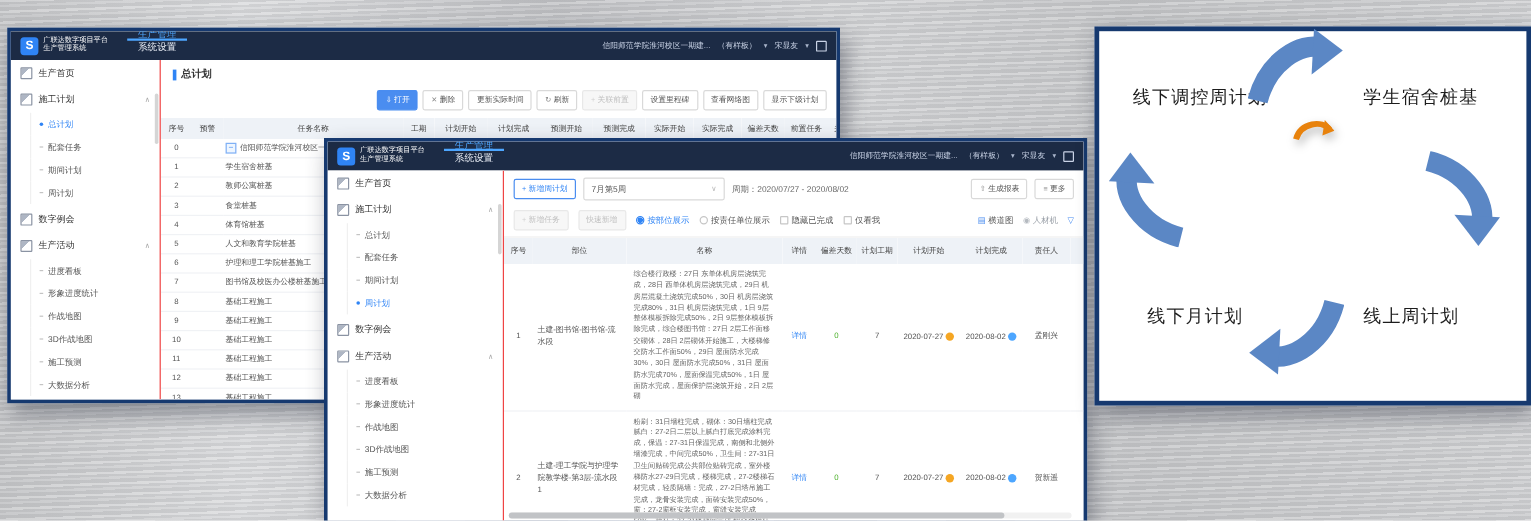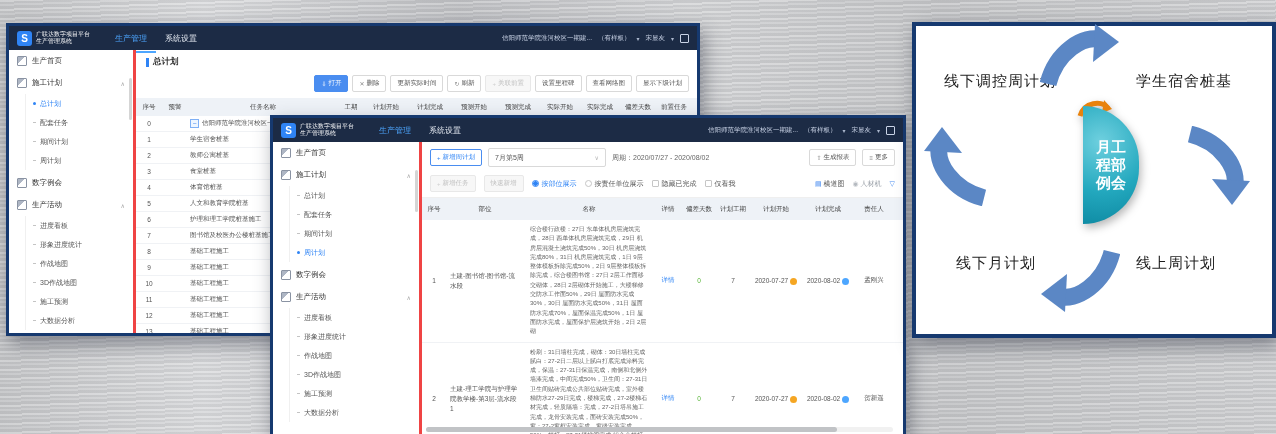--- a/index.html
+++ b/index.html
@@ -8,29 +8,29 @@
     background:
       repeating-linear-gradient(178deg, rgba(255,255,255,.20) 0 2px, rgba(118,120,124,.10) 2px 4px, rgba(255,255,255,.06) 4px 6px, rgba(88,90,94,.09) 6px 9px),
       linear-gradient(90deg,#c6c7c9 0%,#dadbdd 16%,#c1c2c5 36%,#d3d4d6 54%,#c5c6c8 74%,#cfd0d2 100%);}
   
   .window{position:absolute;background:#fff;border:3px solid #16396f;box-shadow:4px 8px 18px rgba(40,45,60,.45);display:flex;flex-direction:column;overflow:hidden;}
   #back-window{left:6px;top:23px;width:688px;height:307px;z-index:1;}
   #front-window{left:270px;top:115px;width:630px;height:316px;z-index:2;}
   .topbar{height:24px;background:#1c2b45;display:flex;align-items:center;padding:0 8px;flex:0 0 auto;}
   .logo{width:15px;height:15px;border-radius:3px;background:#2f84f5;color:#fff;font-weight:bold;font-size:10px;display:flex;align-items:center;justify-content:center;flex:0 0 auto;}
   .brand{margin-left:4px;color:#fff;font-size:6px;line-height:7px;white-space:nowrap;}
-  .tabs{display:flex;margin-left:16px;height:30px;}
+  .tabs{display:flex;margin-left:16px;height:30px;flex-direction:column;}
   .tab{font-size:8px;color:#e8edf5;padding:0 9px;display:flex;align-items:center;cursor:pointer;}
   .tab.active{color:#4da6ff;box-shadow:inset 0 -2px 0 #4da6ff;}
   .top-right{margin-left:auto;display:flex;align-items:center;gap:6px;color:#c9d3e6;font-size:6.5px;white-space:nowrap;}
   .caret{font-size:6px;color:#aab6cc;}
   .fullscreen{width:7px;height:7px;border:1px solid #c9d3e6;border-radius:1px;}
   .body{flex:1;display:flex;overflow:hidden;}
   
-  .sidebar{border-right:3px solid #ef4444;position:relative;overflow:hidden;flex:0 0 auto;background:#fff;}
+  .sidebar{border-right:1px solid #ef4444;position:relative;overflow:hidden;flex:0 0 auto;background:#fff;}
   #back-window .sidebar{width:124px;}
   #front-window .sidebar{width:146px;}
   .sb-top{display:flex;align-items:center;gap:5px;padding:6px 8px;font-size:7.5px;color:#333;cursor:pointer;}
   .sb-ico{width:8px;height:8px;border:1px solid #8a93a3;border-radius:1px;flex:0 0 auto;background:linear-gradient(135deg,#aeb6c4 0 40%,#fff 40%);}
   .sb-caret{margin-left:auto;color:#a9a9a9;font-size:6px;}
   .sb-children{padding:0 0 2px 0;}
   .sb-child{display:flex;align-items:center;gap:4px;padding:4.5px 4px 4.5px 24px;font-size:7px;color:#555;cursor:pointer;position:relative;}
   .sb-child:before{content:"";position:absolute;left:16px;top:0;bottom:0;border-left:1px solid #f0f0f0;}
   .sb-dot{width:3px;height:1px;background:#c4c4c4;}
   .sb-child.active{color:#2f84f5;}
@@ -703,21 +703,16 @@
     <svg class="dg-arrow rot270" style="left:6px;top:100px" viewBox="0 0 80 80">
       <path d="M8,62 C16,30 44,12 62,18" fill="none" stroke="#5b87c5" stroke-width="17"></path>
       <polygon points="55,2 79,20 53,40" fill="#5b87c5"></polygon>
     </svg>
 
     <div class="circle-wrap">
       <svg class="swirl" width="36" height="20" viewBox="0 0 36 20">
         <path d="M4,18 C8,4 26,2 32,10" fill="none" stroke="#e8820c" stroke-width="5"></path>
         <polygon points="28,2 36,11 26,15" fill="#e8820c"></polygon>
       </svg>
-      <div class="half right">
-        <span>月工</span>
-        <span>程部</span>
-        <span>例会</span>
-      </div>
     </div>
   </div>
 
 </div>
 
 </body></html>

